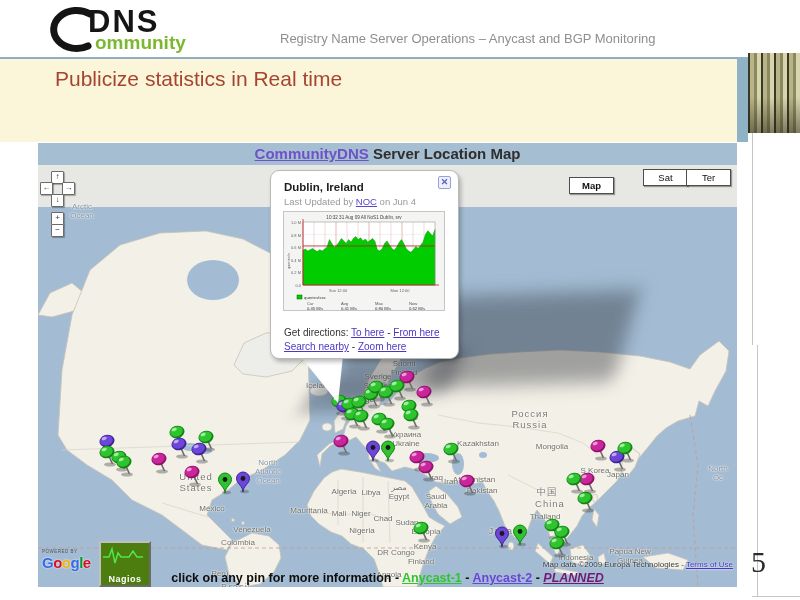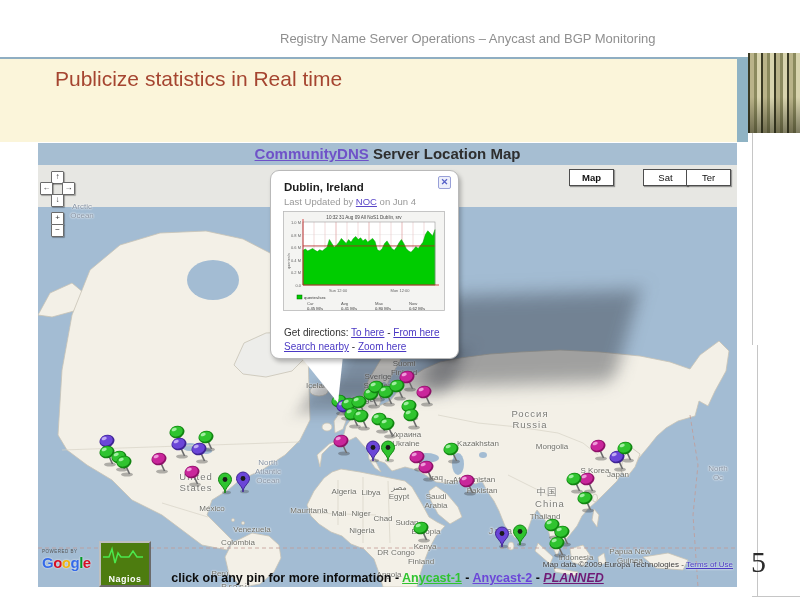--- a/index.html
+++ b/index.html
@@ -103,20 +103,27 @@
      font-size:12.5px;font-weight:bold;color:#0d0d0d;}
   #map-footer a{text-decoration:underline;cursor:pointer;}
   #footer-anycast1{color:#2FC42F;}
   #footer-anycast2{color:#6B46D8;}
   #footer-planned{color:#701a75;font-style:italic;}
 </style>
 </head>
 <body>
 
 <div id="header">
+  <div id="logo">
+    <svg class="c-swoosh" width="58" height="50" viewBox="0 0 58 50">
+      <path d="M 52 8 A 23 19 0 1 0 50 40" fill="none" stroke="#141414" stroke-width="7" stroke-linecap="round"></path>
+    </svg>
+    <span class="dns">DNS</span>
+    <span class="community">ommunity</span>
+  </div>
   <div id="header-subtitle">Registry Name Server Operations – Anycast and BGP Monitoring</div>
 </div>
 
 <div id="banner">
   <div id="banner-title">Publicize statistics in Real time</div>
 </div>
 <div id="banner-strip"></div>
 <div id="pillar"></div>
 
 <div id="vrule1" class="vrule"></div>
@@ -676,21 +683,21 @@
       <div id="popup-links2" class="popup-links"><a>Search nearby</a><span> - </span><a>Zoom here</a></div>
     </div>
 
     <div class="panbtn" style="left:13px;top:6px;">↑</div>
     <div class="panbtn" style="left:2px;top:17px;">←</div>
     <div class="panbtn" style="left:24px;top:17px;">→</div>
     <div class="panbtn" style="left:13px;top:29px;">↓</div>
     <div class="panbtn" style="left:13px;top:47px;">+</div>
     <div class="panbtn" style="left:13px;top:59px;">−</div>
 
-    <div class="maptype selected" style="left:531px;">Map</div>
+    <div class="maptype selected" style="left:531px;margin-top:8px;">Map</div>
     <div class="maptype" style="left:605px;">Sat</div>
     <div class="maptype" style="left:648px;">Ter</div>
 
     <div id="google-logo">
       <div id="powered-by">POWERED BY</div>
       <div id="google-word"><span style="color: rgb(51, 105, 232);">G</span><span style="color: rgb(213, 15, 37);">o</span><span style="color: rgb(238, 178, 17);">o</span><span style="color: rgb(51, 105, 232);">g</span><span style="color: rgb(0, 153, 37);">l</span><span style="color: rgb(213, 15, 37);">e</span></div>
     </div>
     <div id="nagios-logo">
       <svg width="44" height="26" viewBox="0 0 44 26">
         <polyline points="2,14 8,14 11,6 14,20 17,10 20,14 28,14 32,8 36,14 42,14" fill="none" stroke="#4CE84C" stroke-width="1.5"></polyline>

